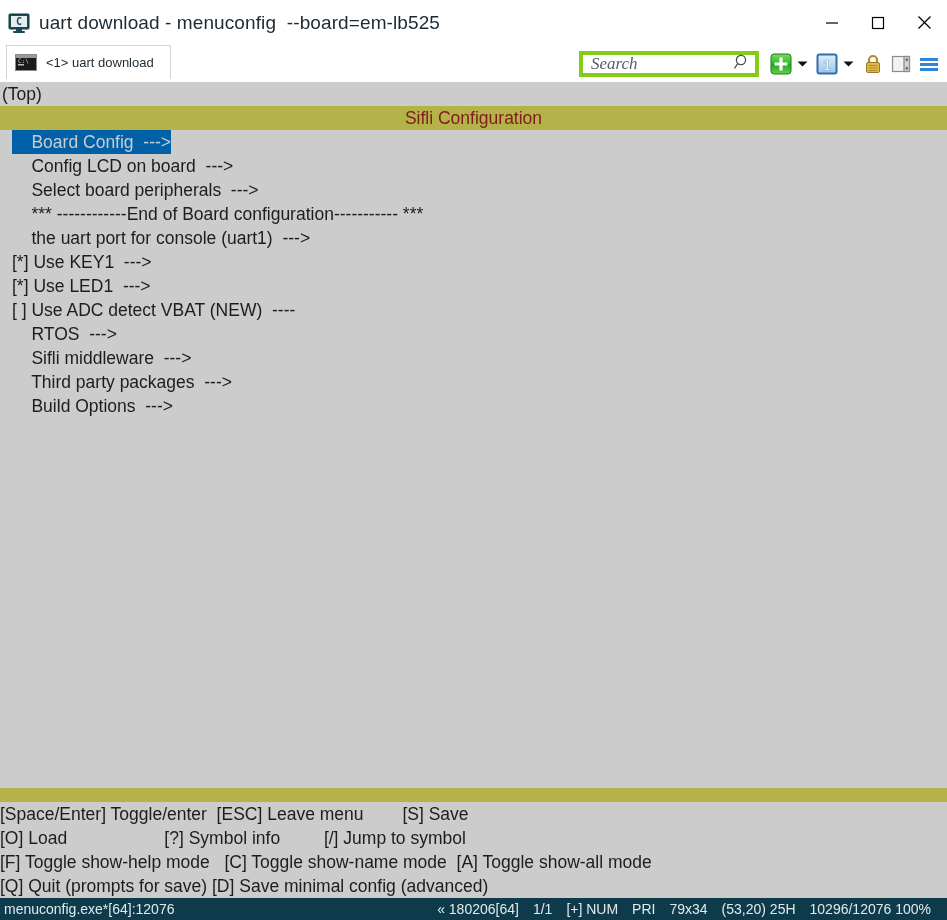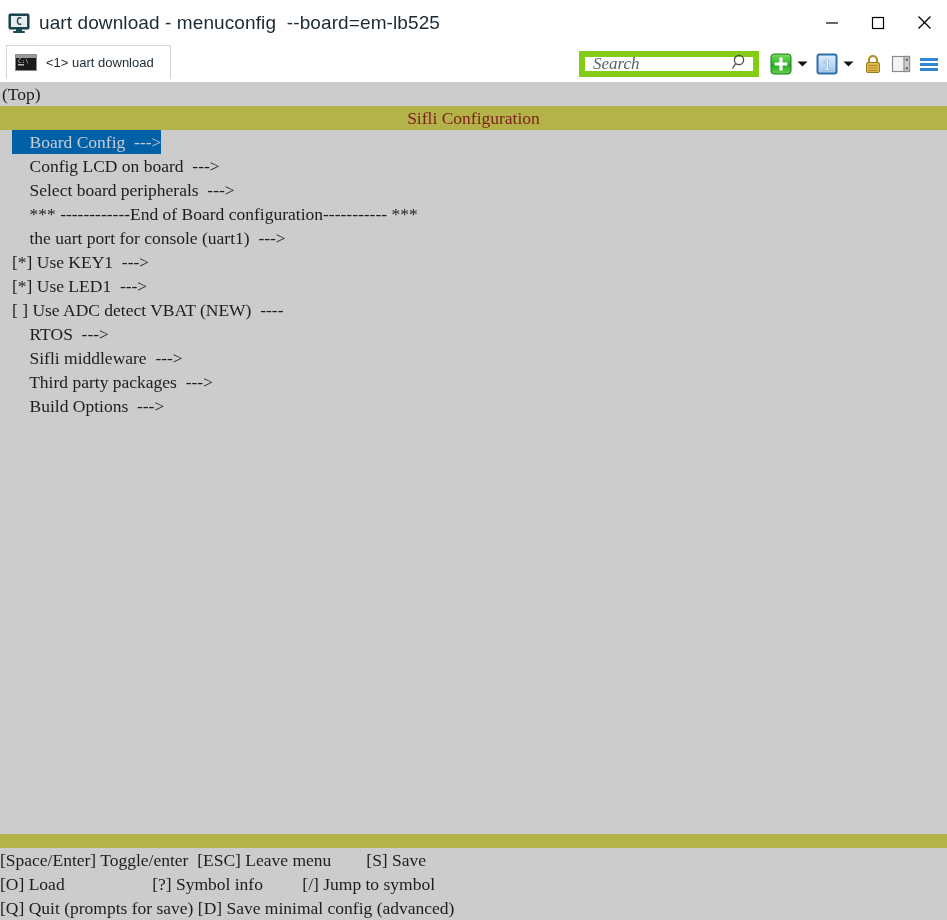--- a/index.html
+++ b/index.html
@@ -104,21 +104,21 @@
     right: 4px;
     top: 2px;
     height: 34px;
     display: flex;
     align-items: center;
   }
   .searchbox {
     width: 180px;
     height: 26px;
     box-sizing: border-box;
-    border: 6px solid #84cc16;
+    border: 4px solid #84cc16;
     background: #ffffff;
     display: flex;
     align-items: center;
     padding: 0 4px 0 8px;
     margin-right: 8px;
   }
   .searchbox input {
     border: none;
     outline: none;
     flex: 1 1 auto;
@@ -157,21 +157,21 @@
     background: transparent;
     border: none;
     padding: 0;
     cursor: default;
   }
 
   
   .console {
     flex: 1 1 auto;
     background: #cccccc;
-    font-family: Liberation Serif, serif;
+    font-family: Liberation Sans, sans-serif;
     font-size: 17.5px;
     line-height: 24px;
     color: #1d1d1d;
     display: flex;
     flex-direction: column;
     position: relative;
     overflow: hidden;
   }
   .con-line {
     height: 24px;
@@ -402,18 +402,26 @@
         <div class="menu-row"><span class="row-inner">    Build Options  ---&gt;</span></div>
       </div>
 
     <div class="filler"></div>
 
     <div class="con-sep"></div>
 
     <div class="help-block">
         <div class="help-row">[Space/Enter] Toggle/enter  [ESC] Leave menu        [S] Save</div>
         <div class="help-row">[O] Load                    [?] Symbol info         [/] Jump to symbol</div>
+        <div class="help-row">[F] Toggle show-help mode   [C] Toggle show-name mode  [A] Toggle show-all mode</div>
         <div class="help-row">[Q] Quit (prompts for save) [D] Save minimal config (advanced)</div>
       </div>
   </div>
 
+  <div class="statusbar">
+    <span class="status-left">menuconfig.exe*[64]:12076</span>
+    <span class="status-right"><span class="status-cell">« 180206[64]</span><span class="status-cell">1/1</span><span class="status-cell">[+] NUM</span><span class="status-cell">PRI</span><span class="status-cell">79x34</span><span class="status-cell">(53,20) 25H</span><span class="status-cell">10296/12076 100%</span></span>
+    <span class="resize-grip">
+      
+    </span>
+  </div>
 
 </div>
 
 </body></html>

